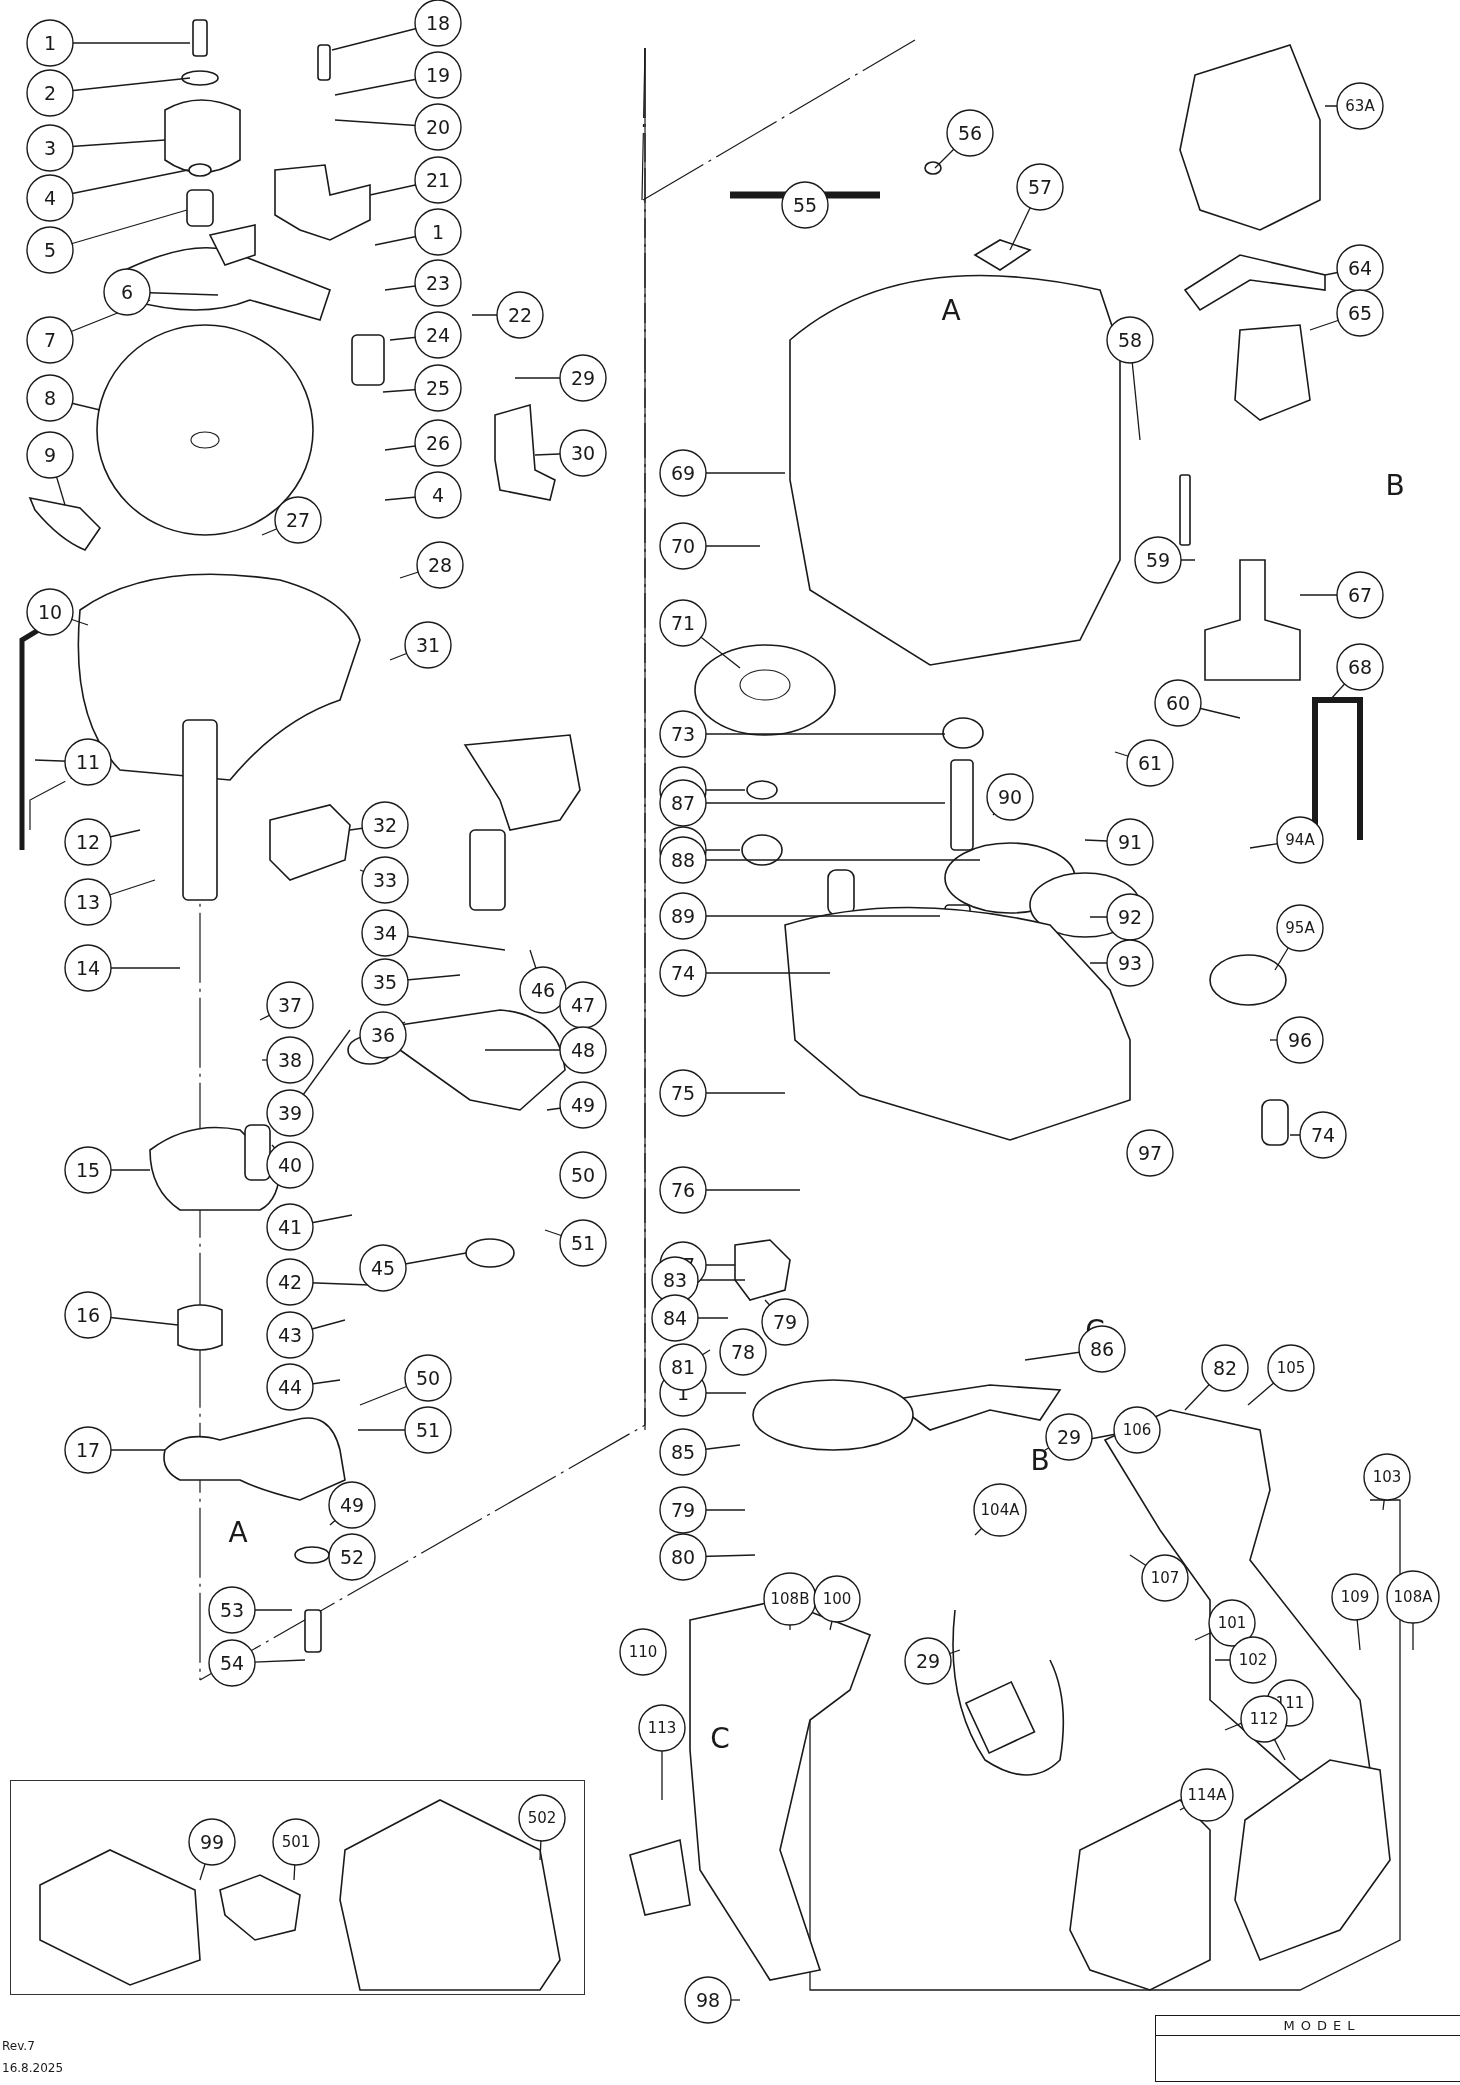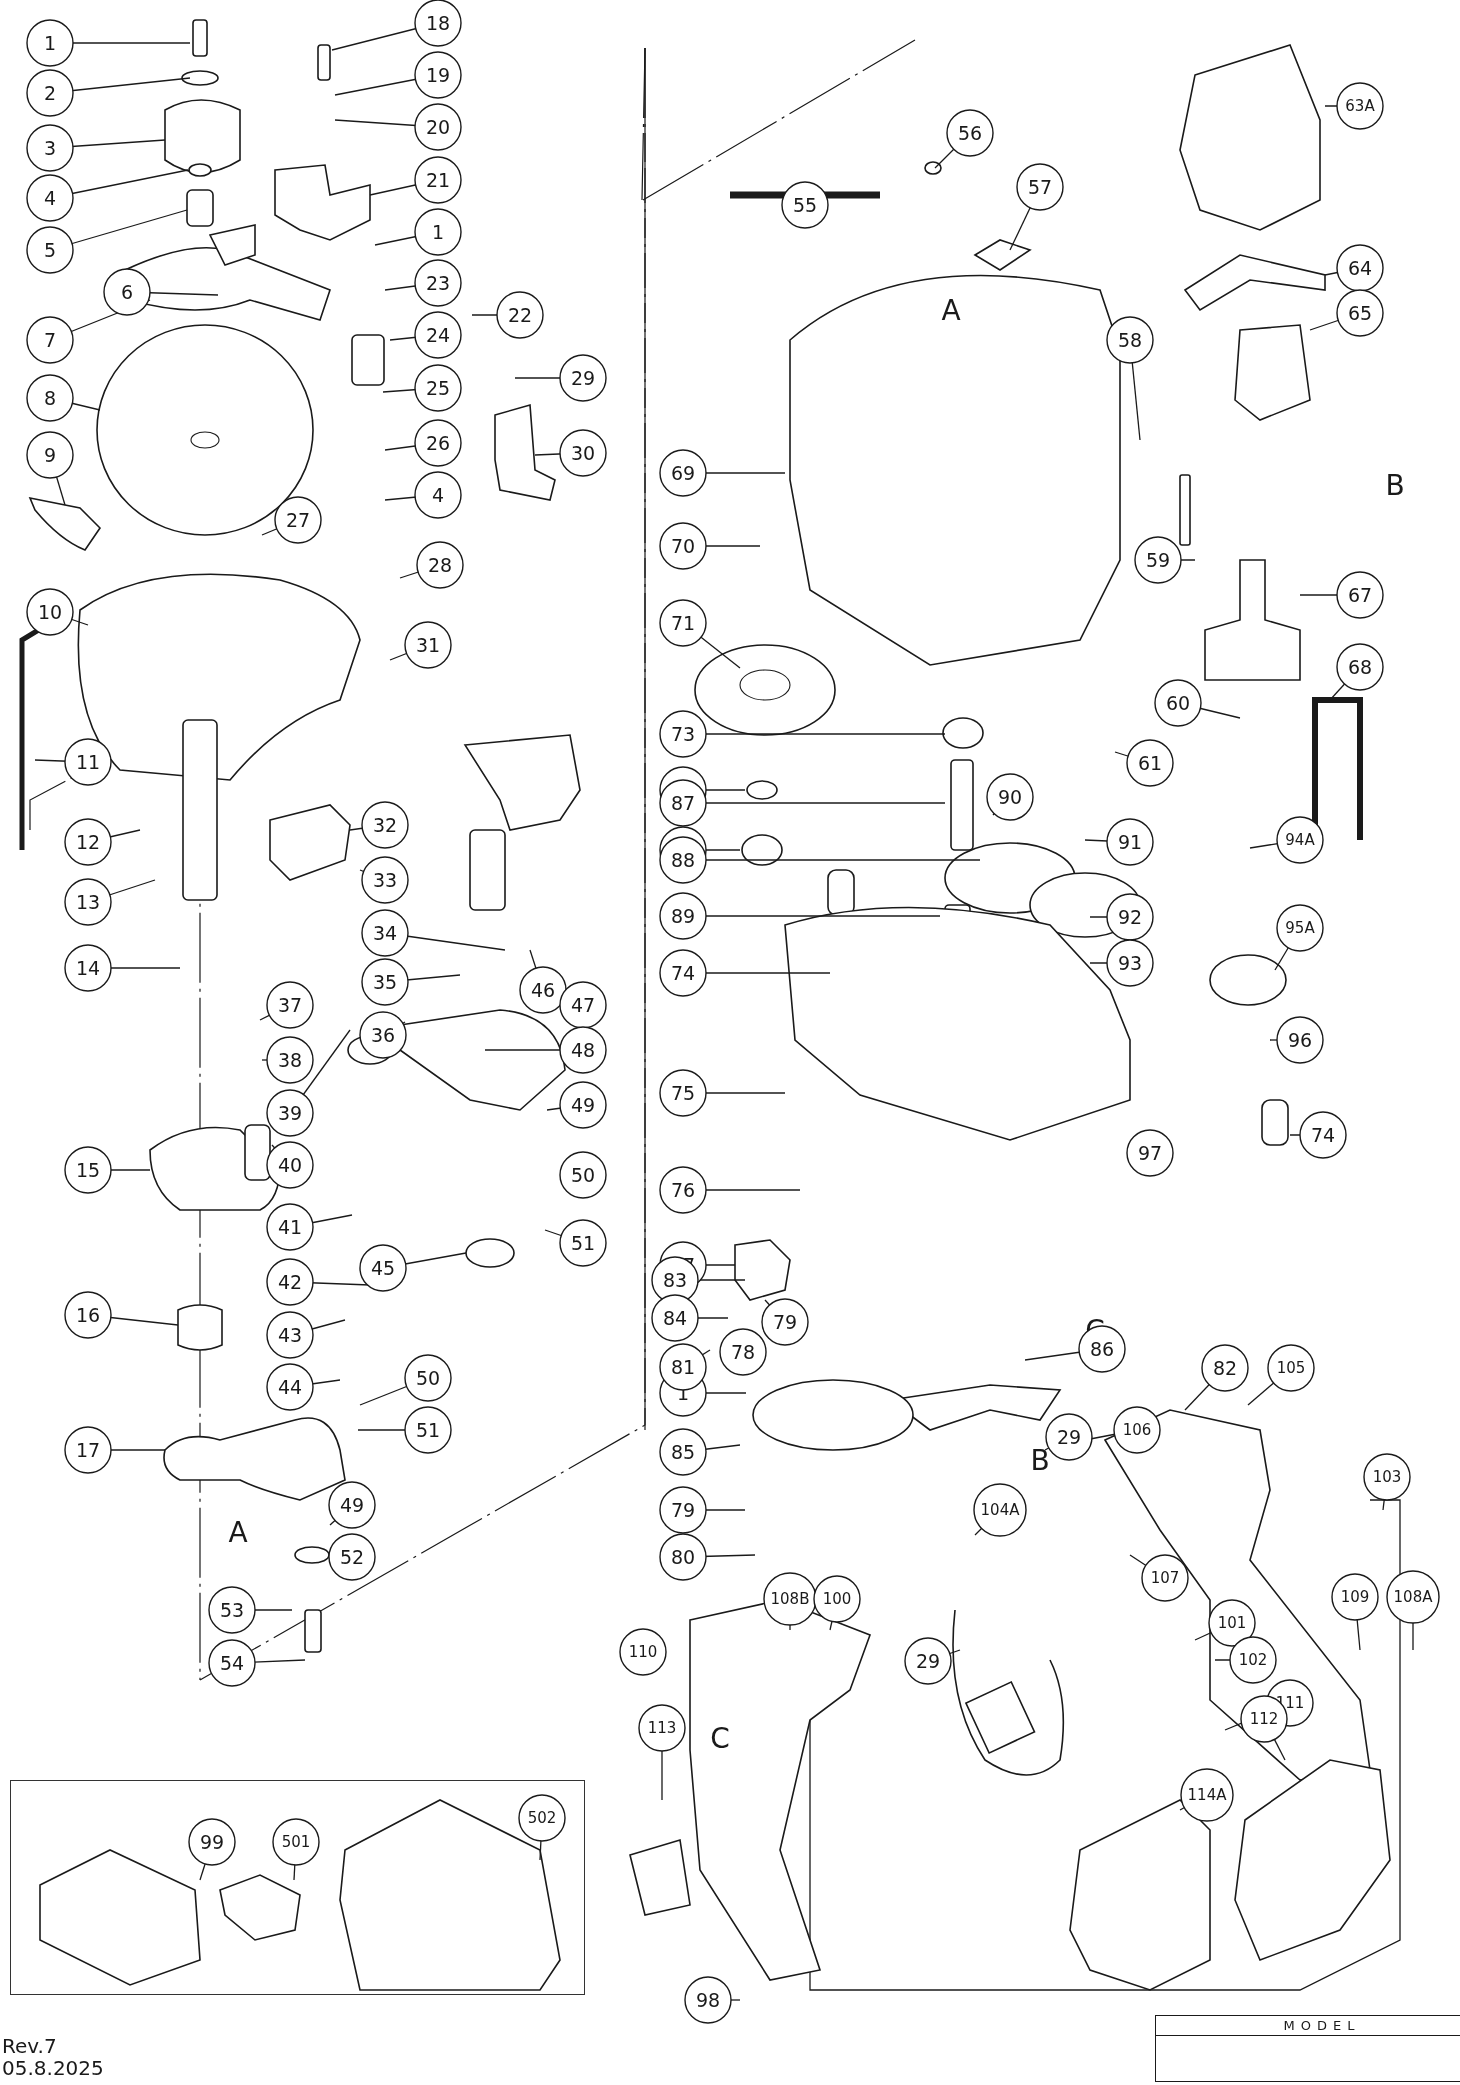--- a/index.html
+++ b/index.html
@@ -10,21 +10,21 @@
   .callout-circle { fill: #fff; stroke: #1a1a1a; stroke-width: 1.4; }
   .callout-text { font-size: 19px; text-anchor: middle; dominant-baseline: central; }
   .callout-text.small { font-size: 15px; }
   .leader { stroke: #1a1a1a; stroke-width: 1.3; fill: none; }
   .guide { stroke: #1a1a1a; stroke-width: 1.2; fill: none; stroke-dasharray: 70 6 3 6; }
   .part { fill: #fff; stroke: #1a1a1a; stroke-width: 1.6; }
   .part-thin { fill: none; stroke: #1a1a1a; stroke-width: 1.1; }
   .ref-letter { font-size: 28px; text-anchor: middle; dominant-baseline: central; }
   .accessory-box { position: absolute; left: 10px; top: 1780px; width: 575px; height: 215px;
                    border: 1.5px solid #333; box-sizing: border-box; }
-  .revision { position: absolute; left: 2px; top: 2035px; font-size: 20px; line-height: 22px; }
+  .revision { position: absolute; left: 2px; top: 2035px; font-size: 12px; line-height: 22px; }
   .model-box { position: absolute; left: 1155px; top: 2015px; width: 334px; height: 67px;
                border: 1.5px solid #1a1a1a; box-sizing: border-box; background: #fff; }
   .model-label { height: 19px; border-bottom: 1.5px solid #1a1a1a; text-align: center;
                  font-size: 13px; letter-spacing: 6px; line-height: 19px; }
   .model-value { text-align: center; font-size: 30px; line-height: 45px; }
 </style>
 </head>
 <body>
 
 <svg id="diagram" viewBox="0 0 1460 2085" xmlns="http://www.w3.org/2000/svg">
@@ -756,18 +756,18 @@
         <circle class="callout-circle" cx="542" cy="1818" r="23"></circle>
         <text class="callout-text small" x="542" y="1818">502</text>
       </g>
     </g>
 </svg>
 
 <div class="accessory-box"></div>
 
 <div class="revision">
   <div>Rev.7</div>
-  <div>05.8.2025</div>
+  <div>16.8.2025</div>
 </div>
 
 <div class="model-box">
   <div class="model-label">MODEL</div>
 </div>
 
 </body></html>

